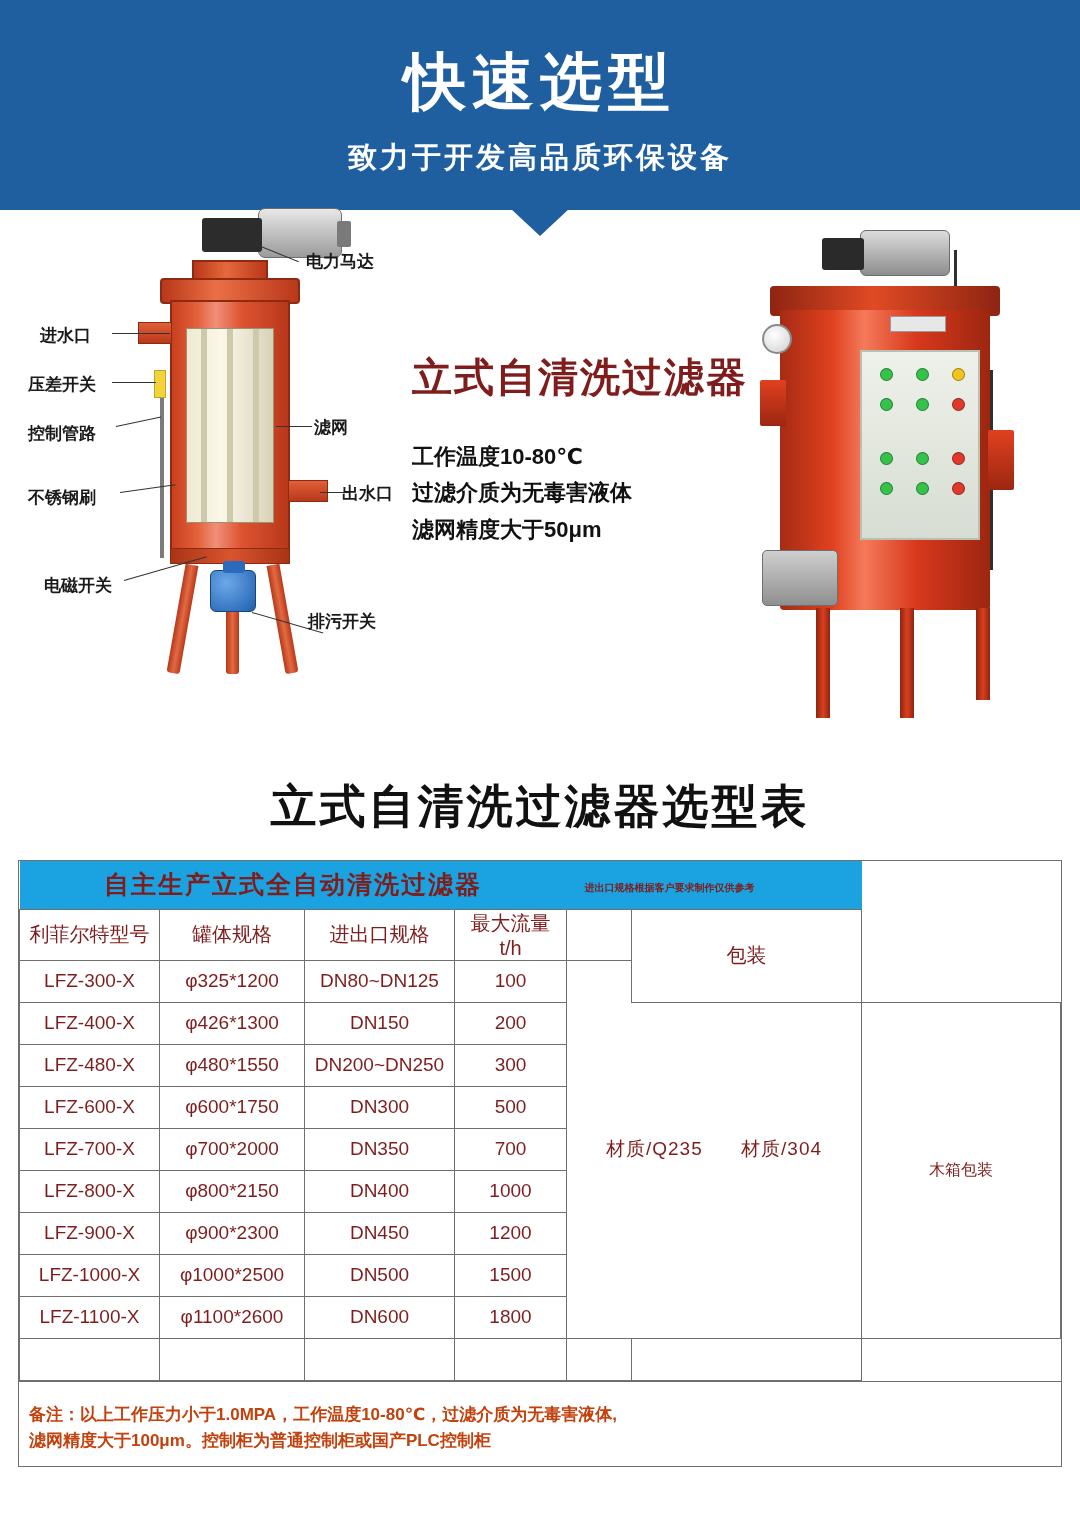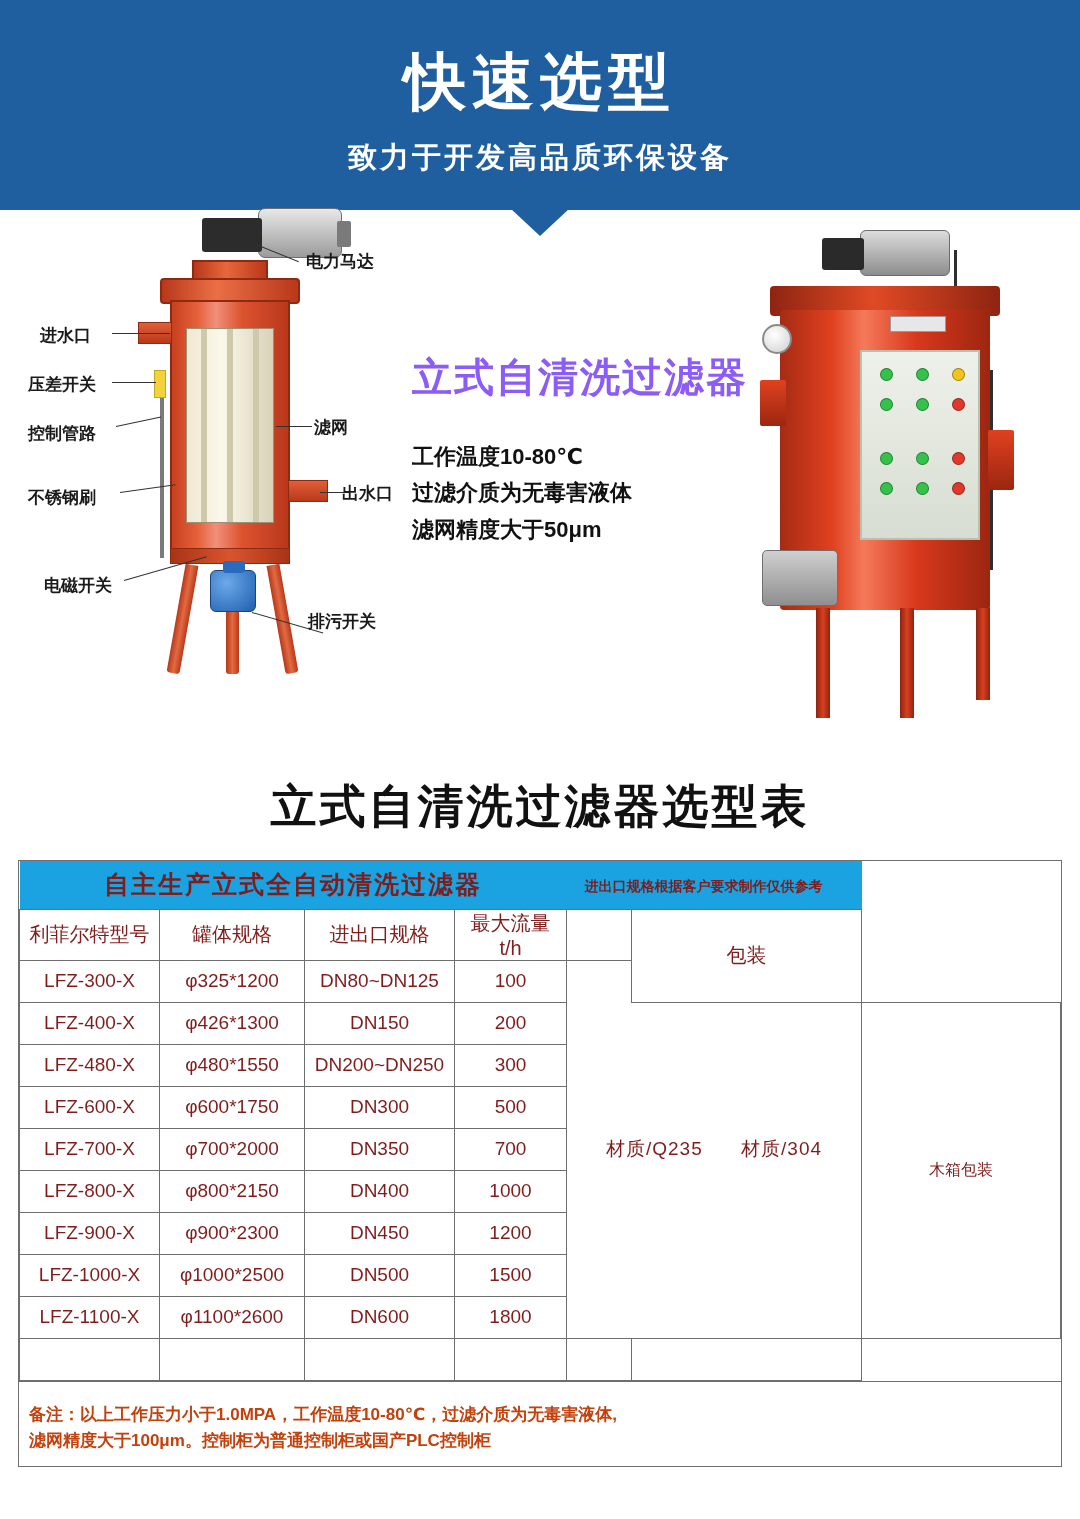--- a/index.html
+++ b/index.html
@@ -329,21 +329,21 @@
   
   .center-text {
     position: absolute;
     left: 412px;
     top: 140px;
     width: 360px;
   }
   .prod-title {
     font-size: 40px;
     font-weight: bold;
-    color: #8b5cf6;
+    color: #7f1d1d;
     letter-spacing: 2px;
   }
   .prod-specs {
     margin-top: 34px;
     font-size: 22px;
     font-weight: bold;
     line-height: 1.65;
     color: #111;
   }
 
@@ -379,21 +379,21 @@
     color: #ffffff;
     height: 48px;
     position: relative;
   }
   .hdr-band .main {
     font-size: 25px;
     font-weight: bold;
     letter-spacing: 2px;
   }
   .hdr-band .note {
-    font-size: 14px;
+    font-size: 10px;
     font-weight: bold;
     margin-left: 14px;
     letter-spacing: 0;
   }
   .col-head td {
     font-weight: bold;
     font-size: 20px;
     height: 48px;
   }
   .mat-cell {

